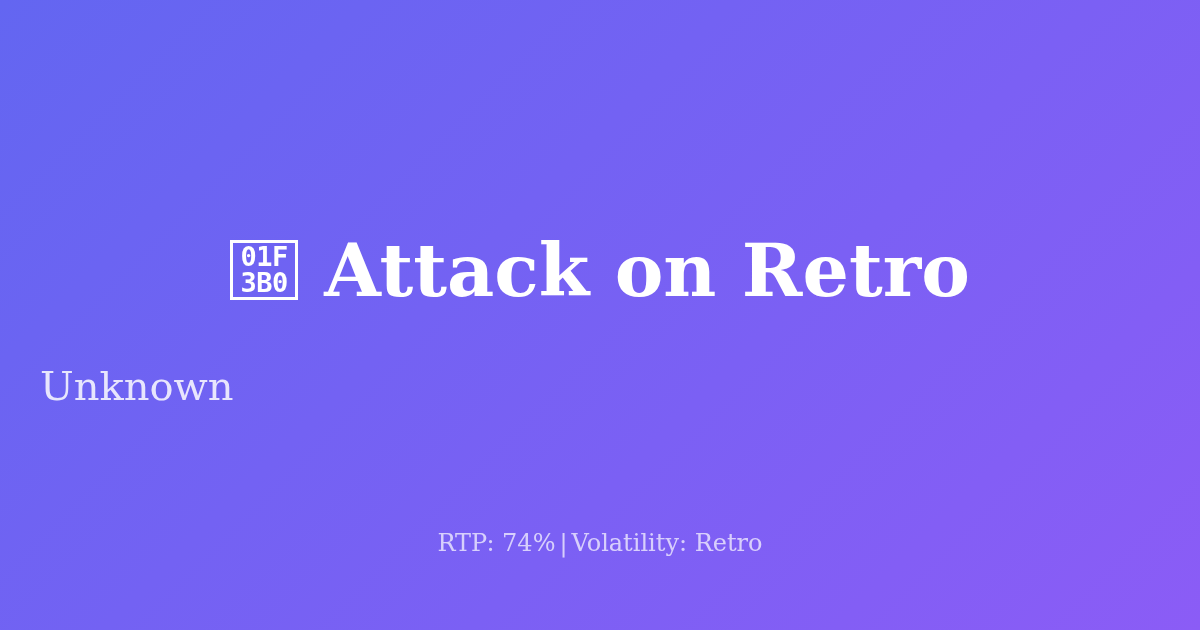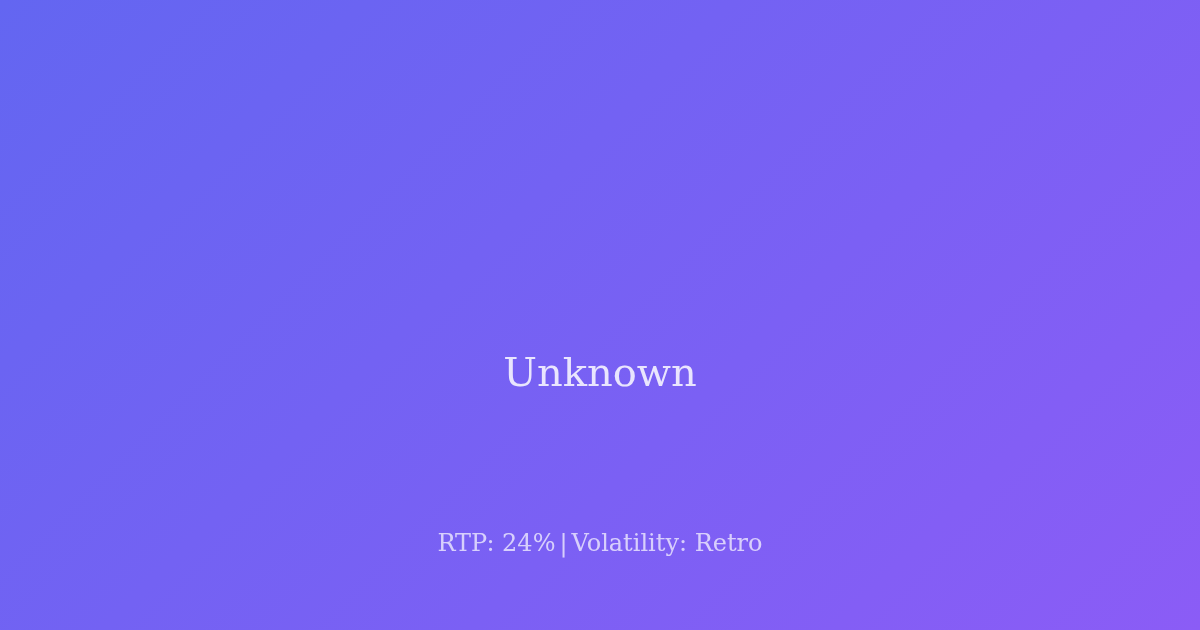--- a/index.html
+++ b/index.html
@@ -79,22 +79,21 @@
     white-space: nowrap;
     margin: 0;
     text-align: center;
   }
 
   
   .card-subtitle {
     position: absolute;
     left: 0;
     right: 0;
-    top: 348px;
-    text-align: center;
+    top: 362px;
     font-family: "DejaVu Serif", "Liberation Serif", serif;
     font-size: 40px;
     font-weight: 400;
     line-height: 1.2;
     color: rgba(255, 255, 255, 0.84);
     margin: 0;
     padding: 0 40px;
     box-sizing: border-box;
   }
 
@@ -118,20 +117,30 @@
 
   .card-meta .meta-sep {
     padding: 0 4px;
   }
 </style>
 </head>
 <body>
 
 <div class="og-card" style="background: linear-gradient(135deg, rgb(99, 102, 241) 0%, rgb(139, 92, 246) 100%);">
 
+  <div class="title-row">
+
+    <span class="tofu-glyph" title="U+1F3B0">
+      <span class="tofu-row">01F</span>
+      <span class="tofu-row">3B0</span>
+    </span>
+
+    <h1 class="card-title">Attack on Retro</h1>
+
+  </div>
 
   <p class="card-subtitle">Unknown</p>
 
   <p class="card-meta">
-    <span>RTP: 24%</span><span class="meta-sep">|</span><span>Volatility: Retro</span>
+    <span>RTP: 74%</span><span class="meta-sep">|</span><span>Volatility: Retro</span>
   </p>
 
 </div>
 
 </body></html>

